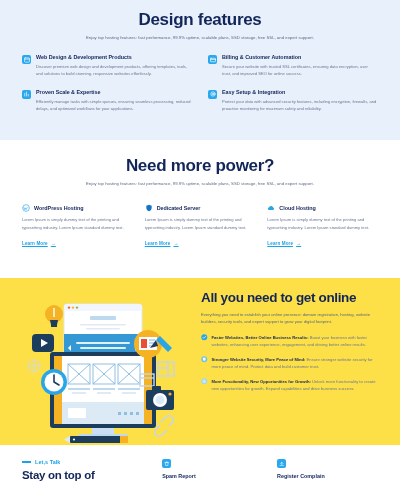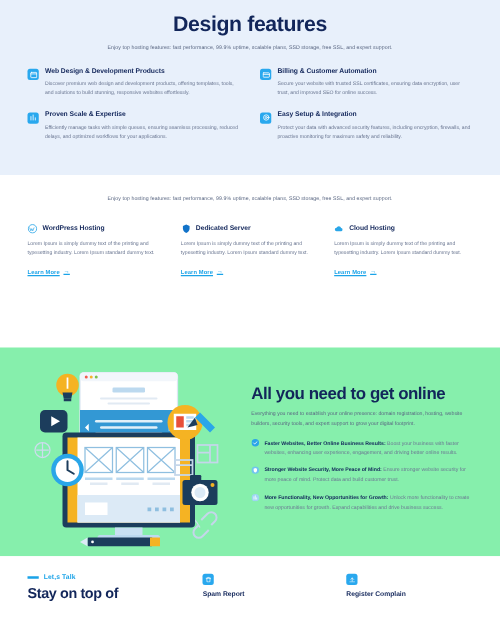--- a/index.html
+++ b/index.html
@@ -58,22 +58,22 @@
   .pw-t { font-size:5.4px; font-weight:bold; color:#12265a; letter-spacing:-.02px; }
   .pw-d { font-size:4.1px; line-height:1.8; color:#6b7792; }
   .pw-link {
     margin-top:6px; font-size:4.6px; font-weight:bold; color:#1aa3e8;
     display:inline-flex; align-items:center; gap:3px; letter-spacing:.1px;
   }
   .pw-link .arr { font-size:5px; line-height:1; }
 
   
   .sec-online {
-    background:#86efac; height:167px; padding:12px 20px;
-    display:flex; align-items:center; gap:6px;
+    background:#fde047; height:167px; padding:12px 20px;
+    display:flex; gap:6px;
   }
   .illus { width:175px; height:155px; flex:0 0 175px; position:relative; }
   .illus svg { width:100%; height:100%; display:block; }
   .online-copy { flex:1; min-width:0; padding-right:2px; }
   .h2 {
     font-size:13.5px; font-weight:bold; color:#12265a;
     letter-spacing:-.35px; line-height:1.15; margin-bottom:5px;
   }
   .online-sub { font-size:4.15px; line-height:1.85; color:#5a6782; margin-bottom:8px; }
   .bullet { display:flex; gap:4px; margin-bottom:7px; align-items:flex-start; }
@@ -168,20 +168,21 @@
           <div class="feat-t">Easy Setup &amp; Integration</div>
           <div class="feat-d">Protect your data with advanced security features, including encryption, firewalls, and proactive monitoring for maximum safety and reliability.</div>
         </div>
       </div>
 
     </div>
   </section>
 
   <section class="sec-power">
     <div class="sec-head">
+      <div class="h1">Need more power?</div>
       <div class="sub">Enjoy top hosting features: fast performance, 99.9% uptime, scalable plans, SSD storage, free SSL, and expert support.</div>
     </div>
 
     <div class="pw-grid">
 
       <div class="pw-col">
         <div class="pw-head">
           <span class="pw-ic">
             <svg viewBox="0 0 24 24">
                 <circle cx="12" cy="12" r="10" fill="none" stroke="#2aa6e8" stroke-width="2"></circle>

